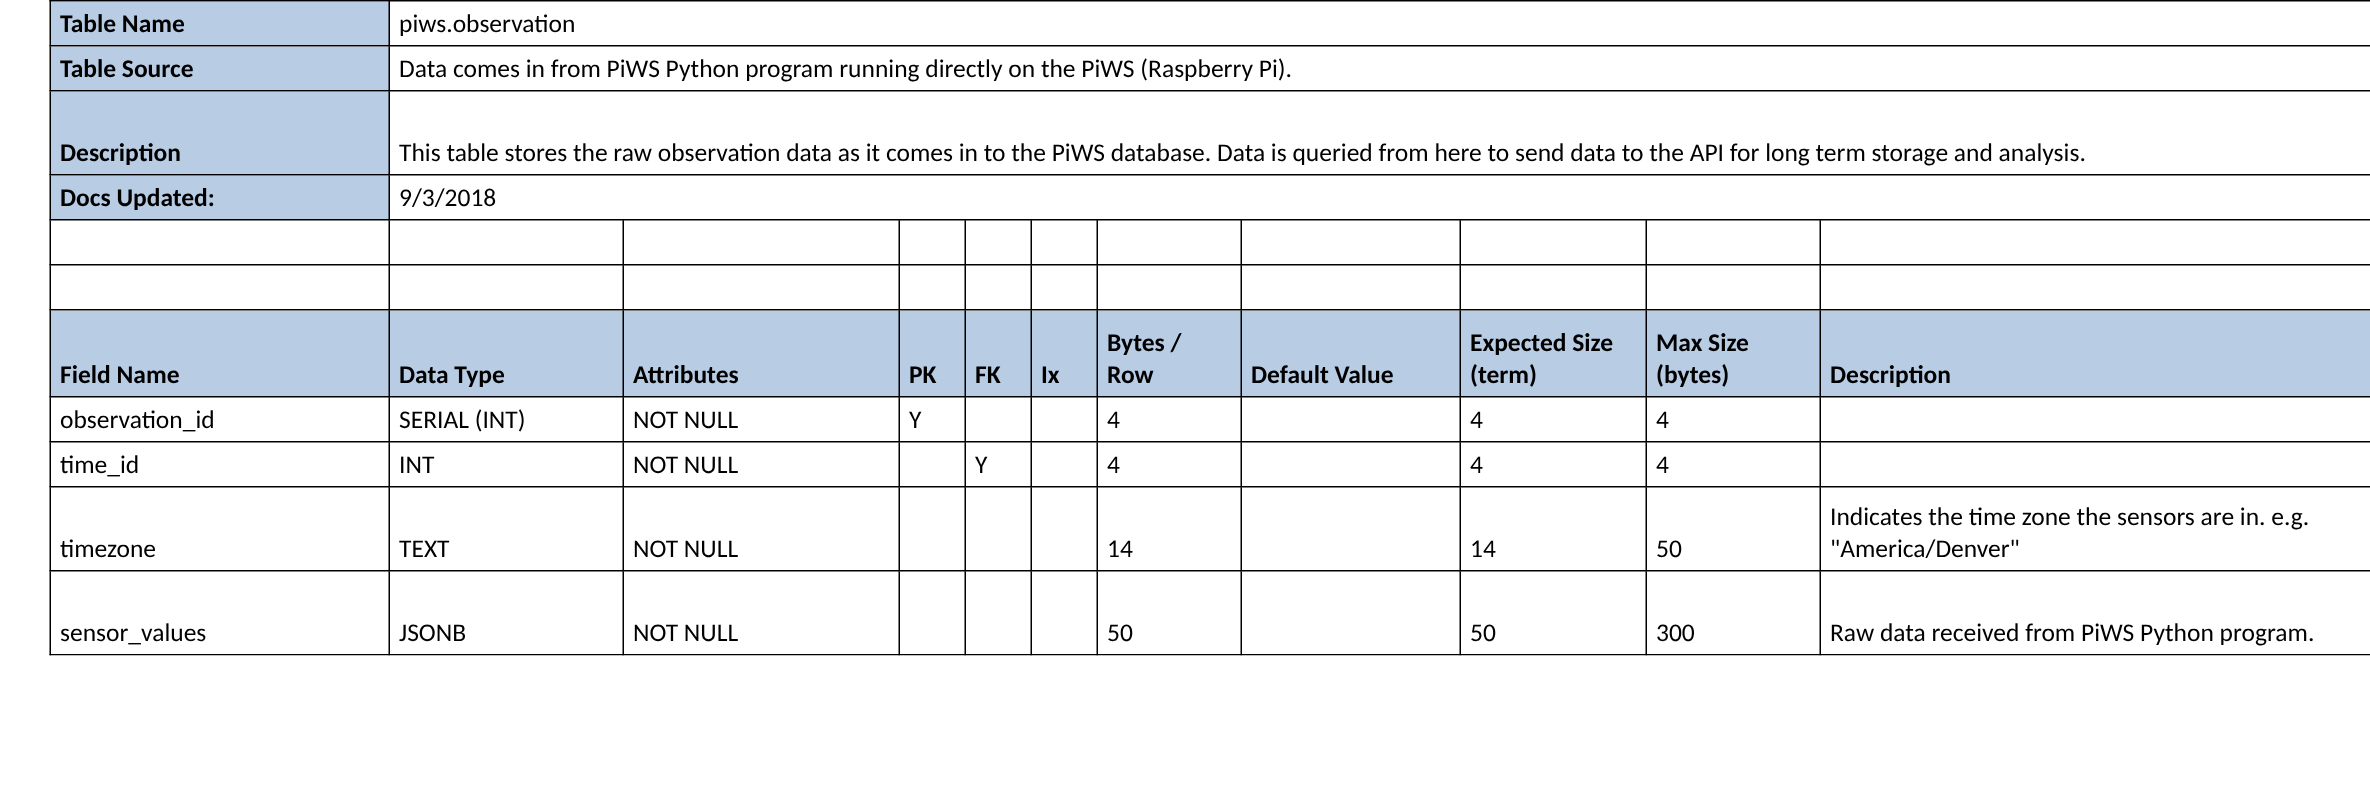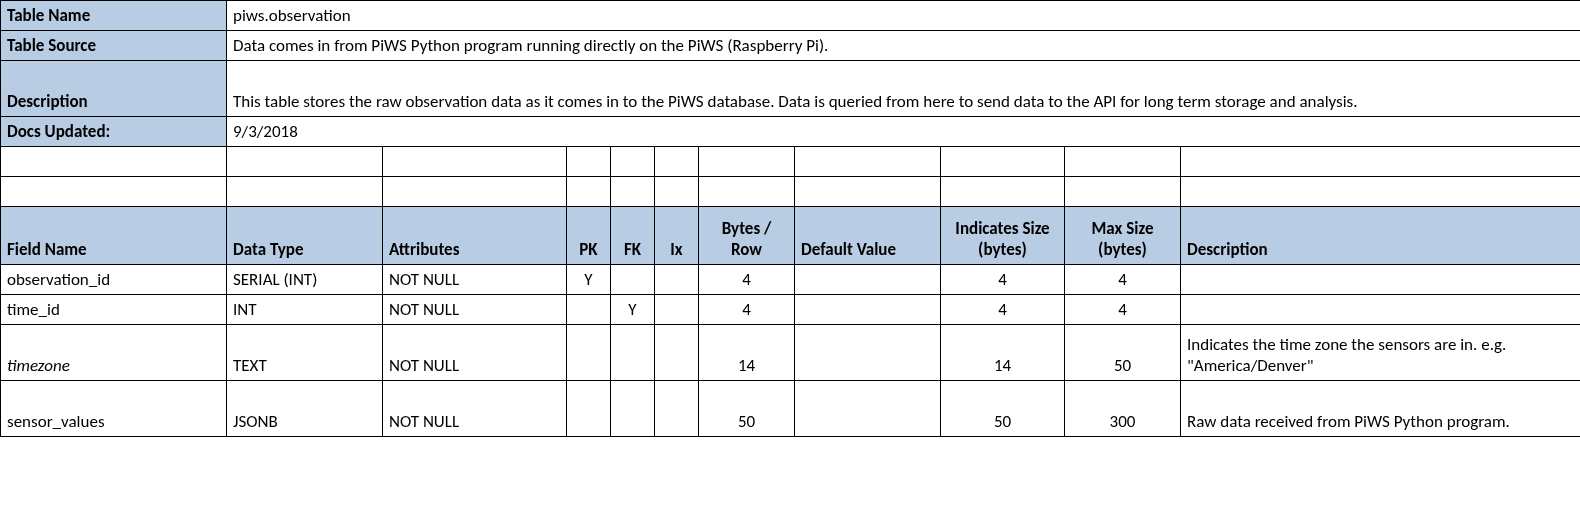--- a/index.html
+++ b/index.html
@@ -6,37 +6,38 @@
   body {
     margin: 0;
     padding: 0;
     font-family: Calibri, Arial, sans-serif;
     font-size: 17px;
     background: #fff;
     color: #000;
   }
   .sheet {
     width: 1580px;
+    padding-left: 33px;
   }
   table {
     border-collapse: collapse;
     width: 100%;
     table-layout: fixed;
   }
   td, th {
     border: 1px solid #000;
     padding: 4px 6px;
     vertical-align: bottom;
     height: 30px;
     overflow: hidden;
     text-align: left;
     font-weight: normal;
   }
   .hdr-blue { background: #b8cce4; font-weight: bold; }
-  .center { text-align: center; }
+  .center { }
   .empty-row td {
     height: 30px;
   }
   .wrap { white-space: normal; vertical-align: bottom; }
   col.c-label { width: 226px; }
   col.c-data  { width: 156px; }
   col.c-attr  { width: 184px; }
   col.c-pk    { width: 44px; }
   col.c-fk    { width: 44px; }
   col.c-ix    { width: 44px; }
@@ -112,21 +113,21 @@
 
   <tr>
     <td class="hdr-blue wrap" style="height:58px;">Field Name</td>
     <td class="hdr-blue wrap">Data Type</td>
     <td class="hdr-blue wrap">Attributes</td>
     <td class="hdr-blue wrap center">PK</td>
     <td class="hdr-blue wrap center">FK</td>
     <td class="hdr-blue wrap center">Ix</td>
     <td class="hdr-blue wrap center">Bytes / Row</td>
     <td class="hdr-blue wrap">Default Value</td>
-    <td class="hdr-blue wrap center">Indicates Size (bytes)</td>
+    <td class="hdr-blue wrap center">Expected Size (term)</td>
     <td class="hdr-blue wrap center">Max Size (bytes)</td>
     <td class="hdr-blue wrap">Description</td>
   </tr>
 
   </tbody>
       <tbody id="rows-body">
         <tr>
           <td class="wrap">observation_id</td>
           <td>SERIAL (INT)</td>
           <td>NOT NULL</td>
@@ -146,21 +147,21 @@
           <td class="center"></td>
           <td class="center">Y</td>
           <td class="center"></td>
           <td class="center">4</td>
           <td></td>
           <td class="center">4</td>
           <td class="center">4</td>
           <td class="wrap"></td>
         </tr>
         <tr>
-          <td class="wrap" style="height:56px;font-style:italic;">timezone</td>
+          <td class="wrap" style="height:56px;">timezone</td>
           <td style="height:56px;">TEXT</td>
           <td style="height:56px;">NOT NULL</td>
           <td class="center" style="height:56px;"></td>
           <td class="center" style="height:56px;"></td>
           <td class="center" style="height:56px;"></td>
           <td class="center" style="height:56px;">14</td>
           <td style="height:56px;"></td>
           <td class="center" style="height:56px;">14</td>
           <td class="center" style="height:56px;">50</td>
           <td class="wrap" style="height:56px;">Indicates the time zone the sensors are in.  e.g. "America/Denver"</td>

